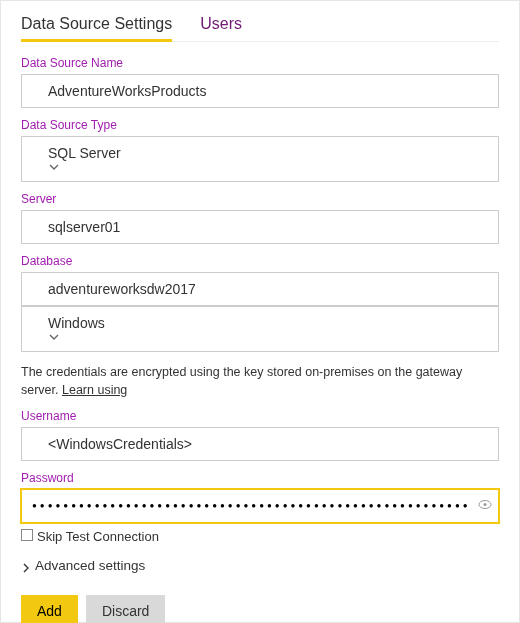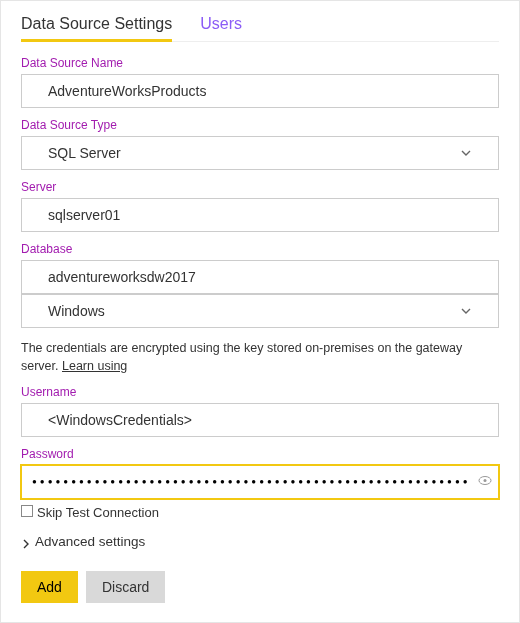--- a/index.html
+++ b/index.html
@@ -18,21 +18,21 @@
     border: 1px solid #e5e5e5;
   }
   .tabs {
     display: flex;
     gap: 28px;
     border-bottom: 1px solid #eee;
     margin-bottom: 14px;
   }
   .tab {
     font-size: 16px;
-    color: #8b5cf6;
+    color: #701a75;
     padding: 6px 0 8px 0;
     cursor: pointer;
     position: relative;
   }
   .tab.active {
     color: #333;
   }
   .tab.active::after {
     content: "";
     position: absolute;
@@ -49,23 +49,23 @@
   .text-input, .select {
     width: 100%;
     border: 1px solid #ccc;
     padding: 8px 26px;
     font-size: 14px;
     color: #333;
     background: #fff;
   }
   .select {
     display: flex;
-    align-items: center;
     justify-content: space-between;
     cursor: pointer;
+    flex-direction: column;
   }
   .chevron svg { display:block; }
   .note {
     font-size: 12.5px;
     color: #333;
     margin-top: 12px;
     line-height: 1.4;
   }
   .note a {
     color: #333;

